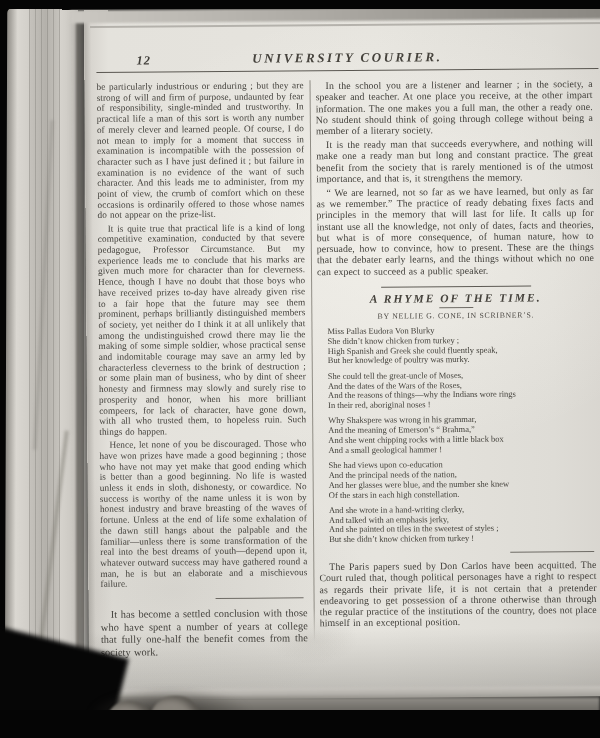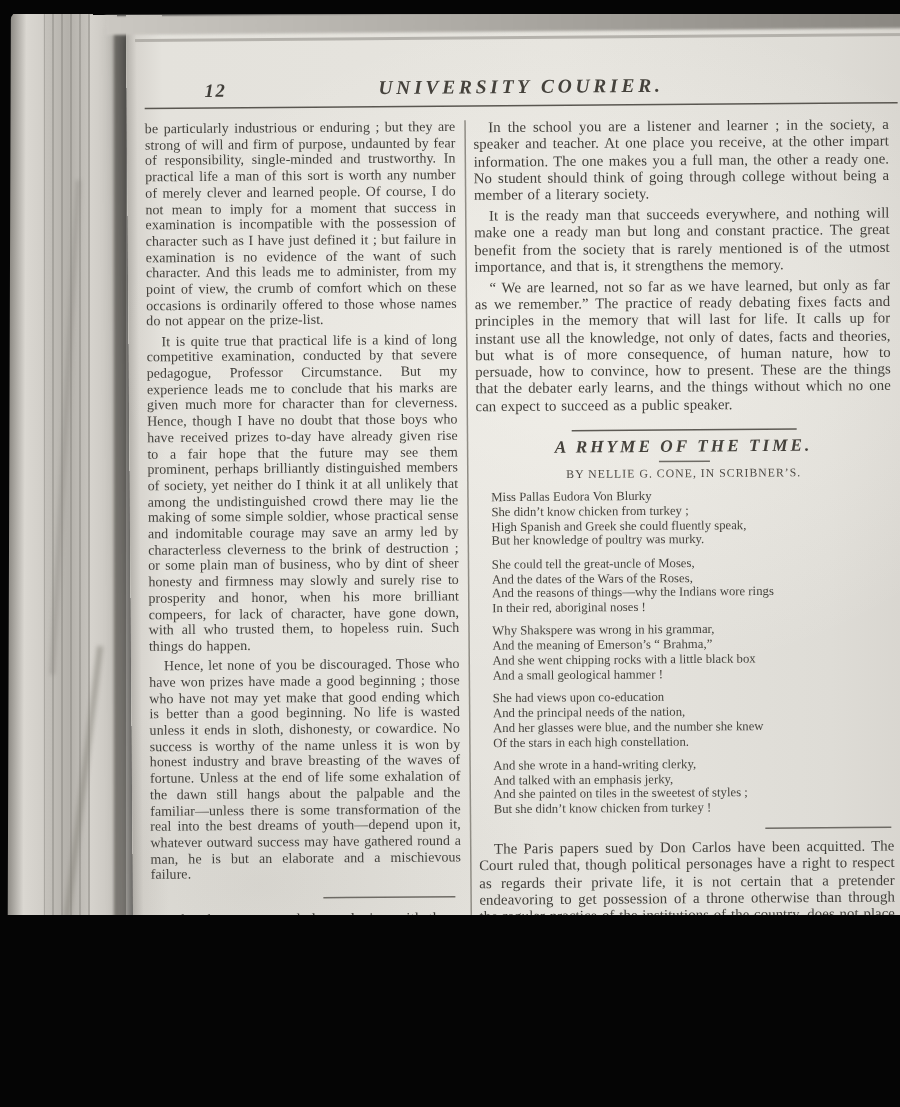--- a/index.html
+++ b/index.html
@@ -1,18 +1,18 @@
 <!DOCTYPE html>
 <html><head>
 <meta charset="utf-8">
 <style>
   html,body { margin:0; padding:0; background:#050505; }
   body { width:600px; height:738px; overflow:hidden;
          font-family:"Liberation Serif","DejaVu Serif",serif; }
-  .photo { position:relative; width:600px; height:610px; background:#050505; overflow:hidden; }
+  .photo { position:relative; width:600px; height:710px; background:#050505; overflow:hidden; }
 
   
   .stack { position:absolute; inset:0; filter:blur(0.5px); }
   .edge-a { position:absolute; left:6px; top:8px; width:26px; height:716px;
             background:linear-gradient(to right,#8e8b85,#dad7d1 40%,#cfccc6);
             border-radius:5px 0 0 8px; transform:rotate(0.2deg); }
   .edge-b { position:absolute; left:29px; top:4px; width:33px; height:730px;
             background:linear-gradient(to right,#c6c3bd,#b4b1ab 50%,#c9c6c0); }
   .edge-b:before { content:""; position:absolute; inset:0;
             background:repeating-linear-gradient(to right, rgba(90,88,82,0.25) 0 1px, rgba(0,0,0,0) 1px 6px); }

